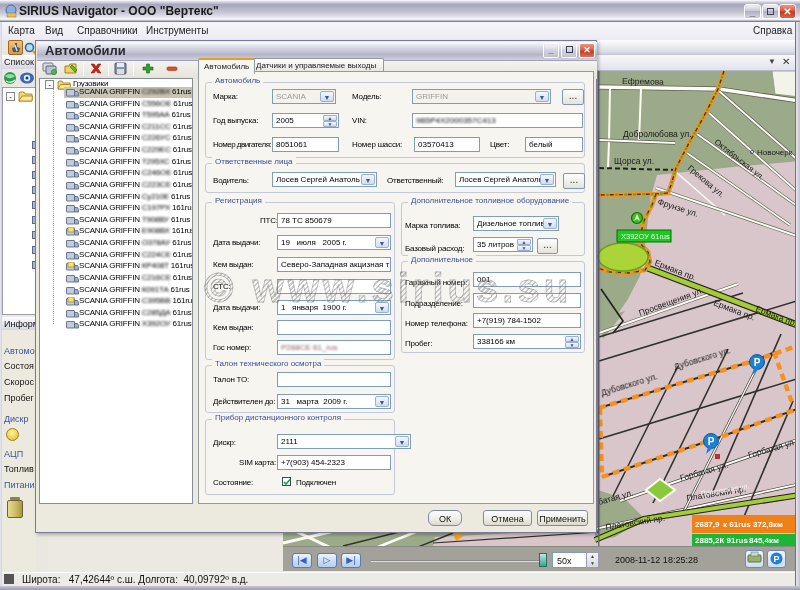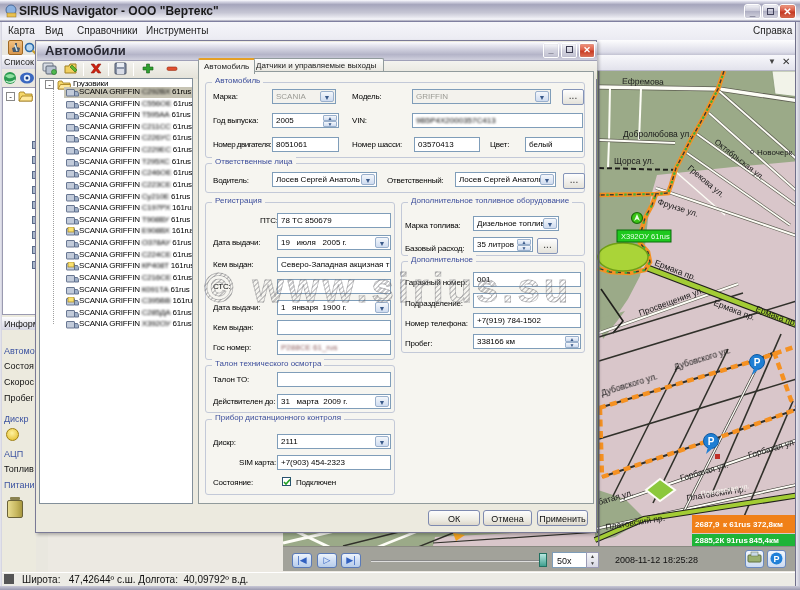--- a/index.html
+++ b/index.html
@@ -610,21 +610,21 @@
         </div>
       <span class="lbl" style="left:14px;top:303px;">Талон ТО:</span>
       <div class="fld" style="left:78px;top:300px;width:114px;"></div>
       <span class="lbl" style="left:14px;top:325px;">Действителен до:</span>
       <div class="fld combo" style="left:78px;top:322px;width:114px;">31&nbsp;&nbsp;&nbsp;марта&nbsp;&nbsp;2009 г.<span class="arr">▼</span></div>
 
       <div class="grp" style="left:6px;top:347px;width:190px;height:76px;">
           <span class="grplbl">Прибор дистанционного контроля</span>
         </div>
       <span class="lbl" style="left:14px;top:366px;">Дискр:</span>
-      <div class="fld combo" style="left:78px;top:362px;width:114px;">2111<span class="arr">▼</span></div>
+      <div class="fld combo" style="left:78px;top:362px;width:134px;">2111<span class="arr">▼</span></div>
       <span class="lbl" style="left:14px;top:386px;margin-left:26px;">SIM карта:</span>
       <div class="fld" style="left:78px;top:383px;width:114px;">+7(903) 454-2323</div>
       <span class="lbl" style="left:14px;top:406px;">Состояние:</span>
       <div class="abs" style="left:83px;top:405px;width:9px;height:9px;border:1px solid #28536e;background:#fff;"><svg width="8" height="8">
             <path d="M1,4 L3,6 L7,1.5" stroke="#21a121" stroke-width="1.6" fill="none"></path>
           </svg></div>
       <span class="lbl" style="left:97px;top:406px;">Подключен</span>
 
       <div class="grp" style="left:202px;top:130px;width:184px;height:54px;">
           <span class="grplbl">Дополнительное топливное оборудование</span>
@@ -643,18 +643,18 @@
       <span class="lbl" style="left:206px;top:227px;">Подразделение:</span>
       <div class="fld" style="left:274px;top:221px;width:108px;"></div>
       <span class="lbl" style="left:206px;top:247px;">Номер телефона:</span>
       <div class="fld" style="left:274px;top:241px;width:108px;">+7(919) 784-1502</div>
       <span class="lbl" style="left:206px;top:267px;">Пробег:</span>
       <div class="fld spin" style="left:274px;top:262px;width:108px;">338166 км<span class="up">▲</span><span class="dn">▼</span></div>
 
     </div>
   </div>
 
-  <div class="pushbtn" style="left:392px;top:469px;width:52px;">ОК</div>
+  <div class="pushbtn" style="left:392px;top:469px;width:34px;border-radius:6px;">ОК</div>
   <div class="pushbtn" style="left:447px;top:469px;width:49px;">Отмена</div>
   <div class="pushbtn" style="left:501px;top:469px;width:51px;">Применить</div>
 </div>
 
 <div class="abs" id="watermark">© www.sirius.su</div>
 
 </body></html>

